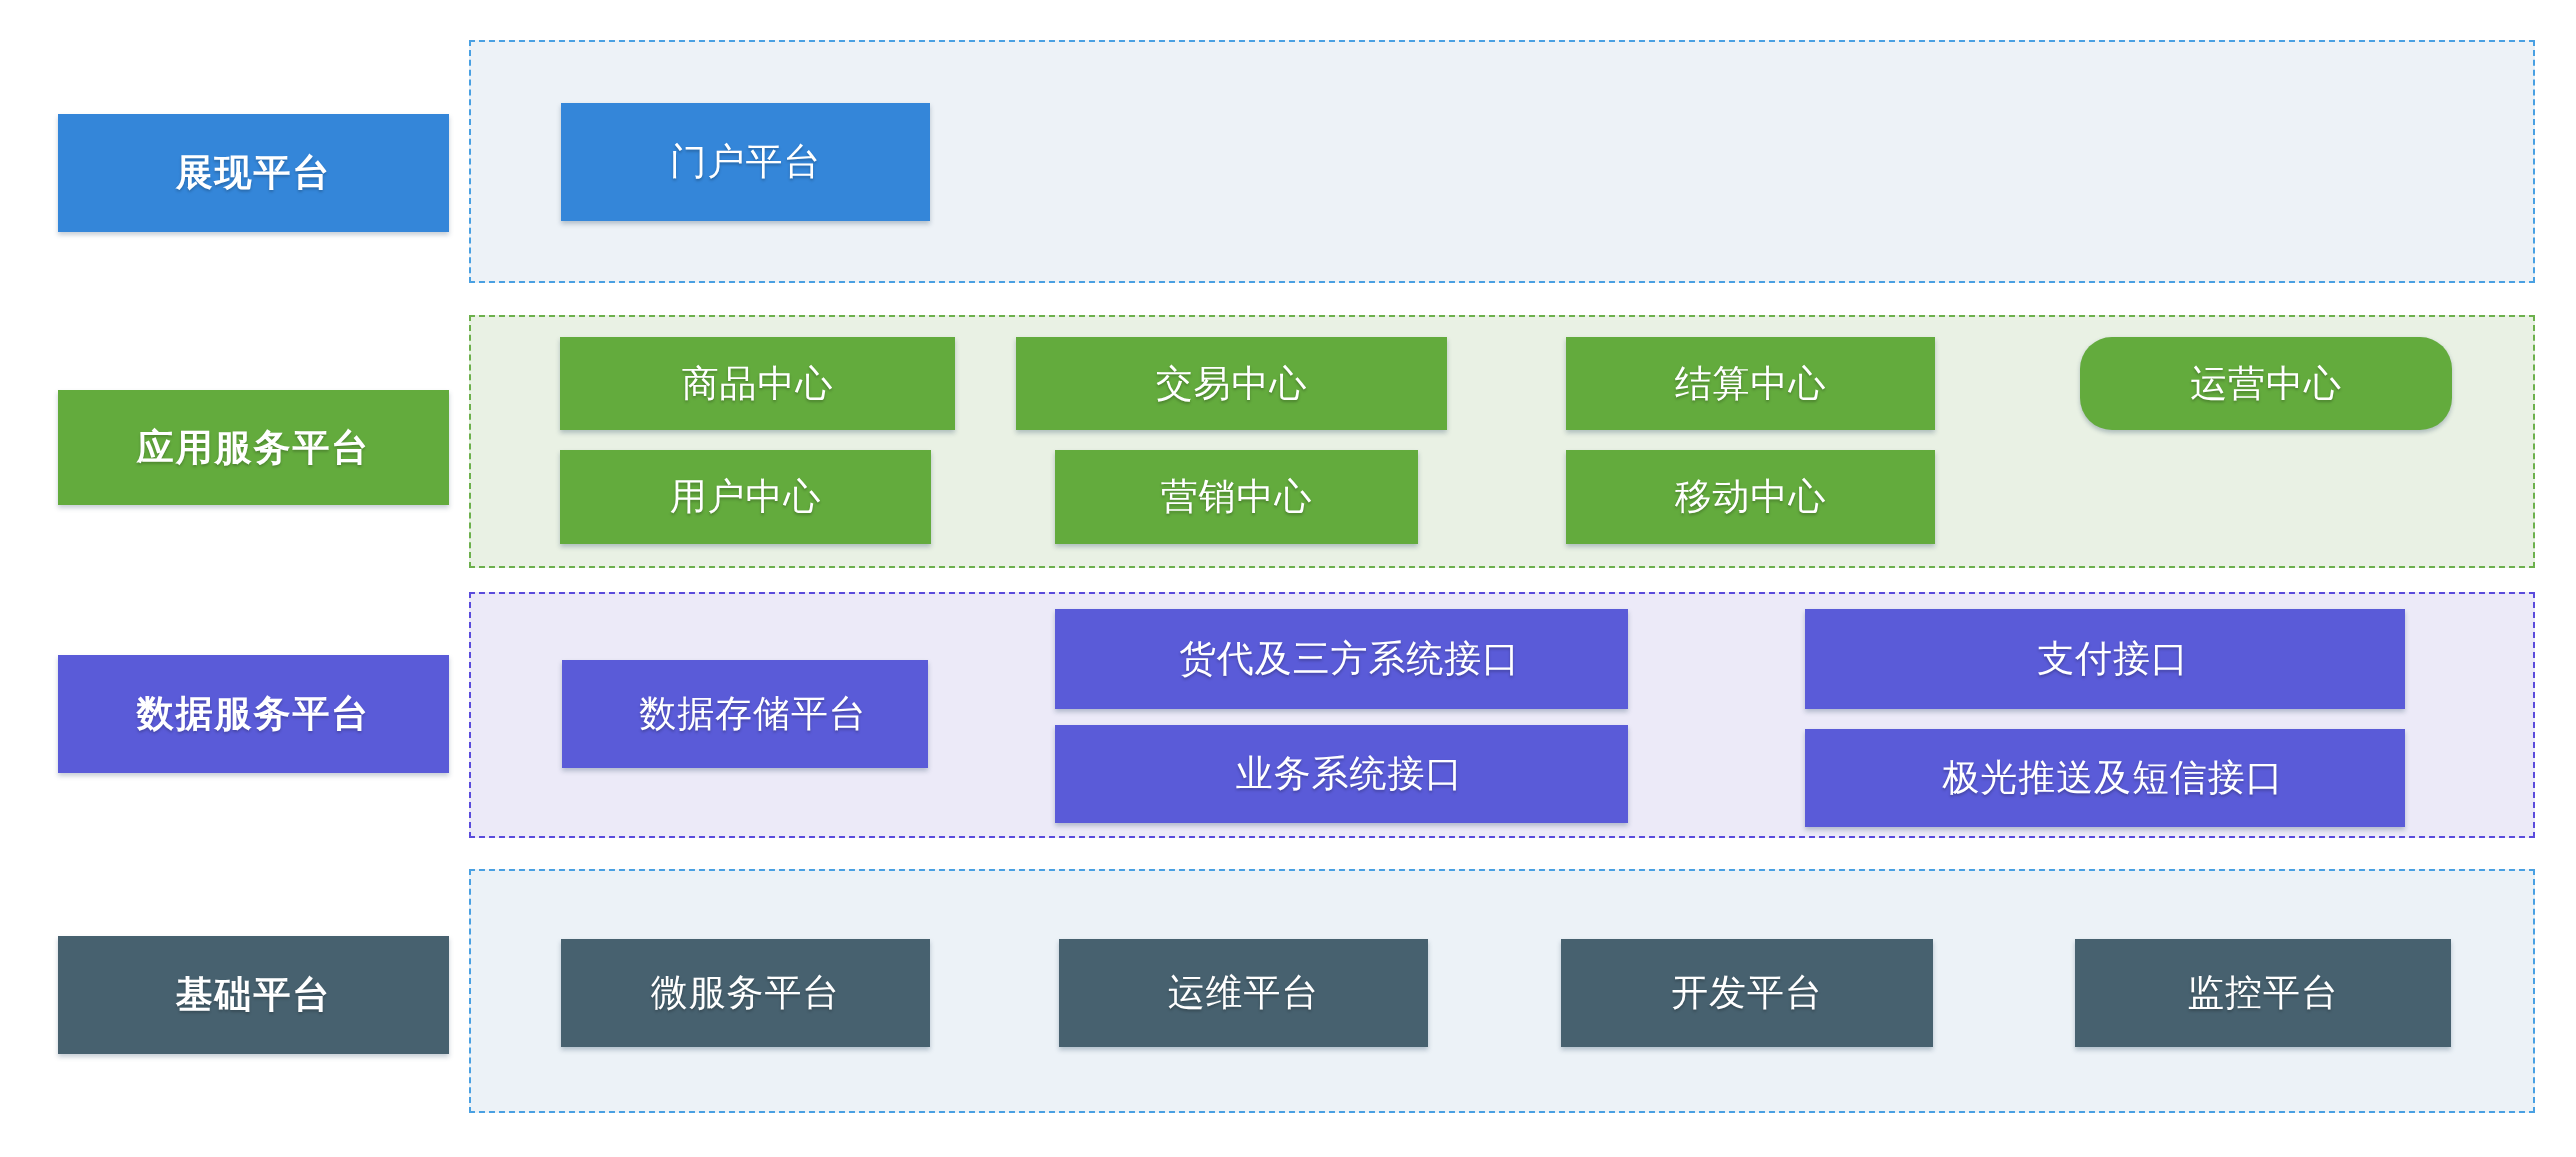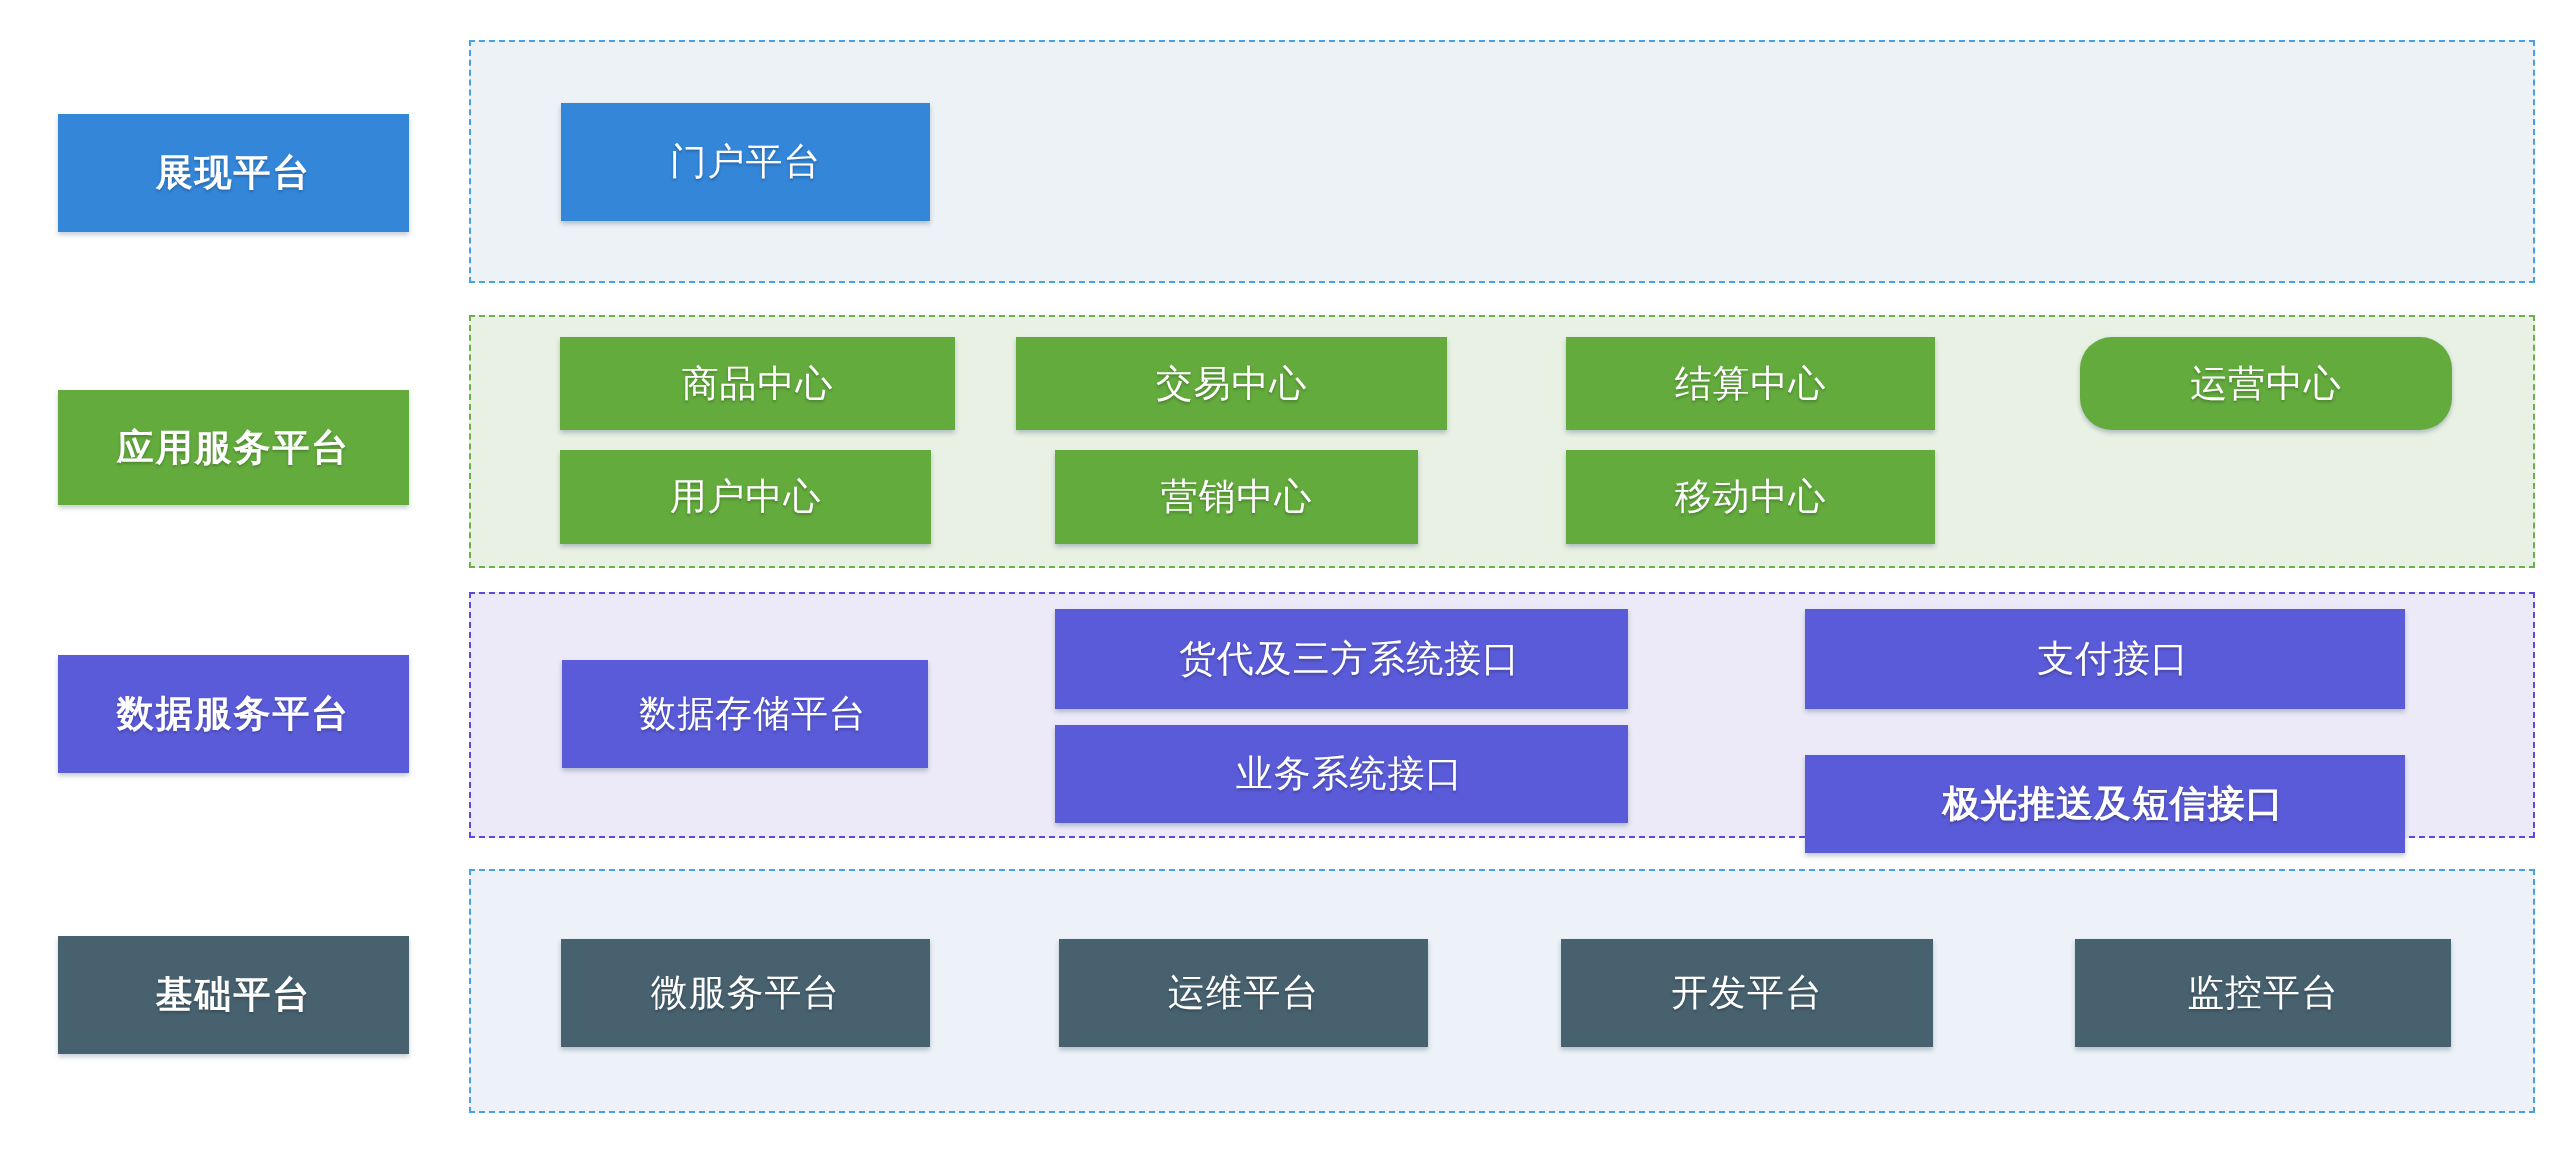--- a/index.html
+++ b/index.html
@@ -12,21 +12,21 @@
     position: relative;
     width: 2576px;
     height: 1157px;
     background: #ffffff;
     overflow: hidden;
   }
   
   .row-label {
     position: absolute;
     left: 58px;
-    width: 351px;
+    width: 391px;
     display: flex;
     align-items: center;
     justify-content: center;
     color: #ffffff;
     font-size: 37px;
     font-weight: 700;
     letter-spacing: 1.9px;
     box-shadow: 0 2.8px 4.6px rgba(30, 60, 90, 0.25);
     text-shadow: 0 1.9px 2.8px rgba(0,0,0,0.22);
   }
@@ -97,21 +97,21 @@
   .box-operation  { left: 2080px; top: 337px; width: 372px; height: 93px; border-radius: 32px; }
   .box-user       { left: 560px;  top: 450px; width: 371px; height: 94px; }
   .box-marketing  { left: 1055px; top: 450px; width: 363px; height: 94px; }
   .box-mobile-center { left: 1566px; top: 450px; width: 369px; height: 94px; }
 
   
   .box-storage      { left: 562px;  top: 660px; width: 366px; height: 108px; }
   .box-forwarder    { left: 1055px; top: 609px; width: 573px; height: 100px; }
   .box-payment      { left: 1805px; top: 609px; width: 600px; height: 100px; }
   .box-business-api { left: 1055px; top: 725px; width: 573px; height: 98px; }
-  .box-push-sms     { left: 1805px; top: 755px; width: 600px; height: 98px; font-weight: bold; }
+  .box-push-sms     { left: 1805px; top: 729px; width: 600px; height: 98px; }
 
   
   .box-microservice { left: 561px;  top: 939px; width: 369px; height: 108px; }
   .box-ops          { left: 1059px; top: 939px; width: 369px; height: 108px; }
   .box-dev          { left: 1561px; top: 939px; width: 372px; height: 108px; }
   .box-monitor      { left: 2075px; top: 939px; width: 376px; height: 108px; }
 </style>
 </head>
 <body>
 

